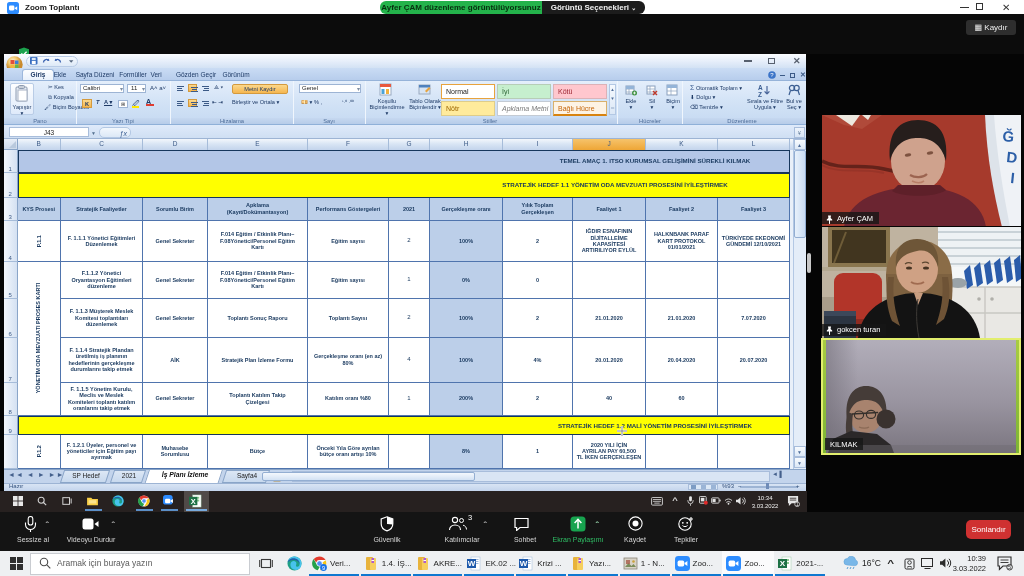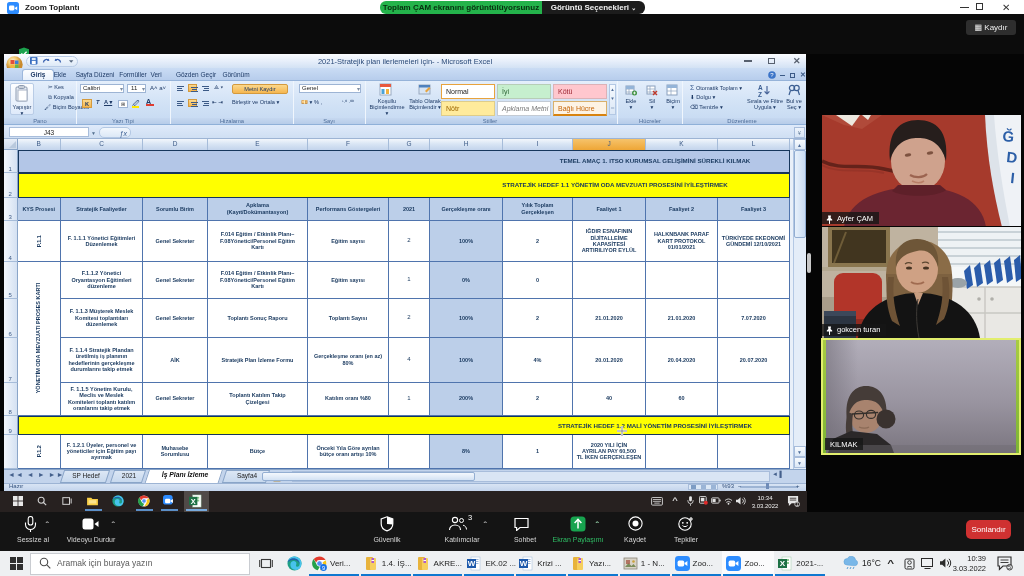--- a/index.html
+++ b/index.html
@@ -24,21 +24,21 @@
 </style></head><body>
 <div id="page">
 
 <div class="abs" style="left:0;top:0;width:1024px;height:14px;background:#fff;"></div>
 <svg class="abs" style="left:7px;top:1.5px" width="12" height="12" viewBox="0 0 12 12">
       <rect width="12" height="12" rx="2.6" fill="#2d8cff"></rect>
       <rect x="2" y="3.6" width="5.4" height="4.8" rx="1.3" fill="#fff"></rect>
       <path d="M7.8 6l2.4-1.7v4L7.8 6.6z" fill="#fff"></path>
     </svg>
 <div class="abs" style="left:25px;top:2.5px;font-size:8px;color:#1a1a1a;font-weight:bold;">Zoom Toplantı</div>
-<div class="abs" style="left:380px;top:0.5px;width:162px;height:13px;background:#24b34b;border-radius:6px 0 0 6px;color:#06300f;font-size:8px;font-weight:bold;text-align:center;line-height:13px;">Toplam ÇAM ekranını görüntülüyorsunuz</div>
+<div class="abs" style="left:380px;top:0.5px;width:162px;height:13px;background:#24b34b;border-radius:6px 0 0 6px;color:#06300f;font-size:8px;font-weight:bold;text-align:center;line-height:13px;">Ayfer ÇAM düzenleme görüntülüyorsunuz</div>
 <div class="abs" style="left:542px;top:0.5px;width:103px;height:13px;background:#1c1c1c;border-radius:0 6px 6px 0;color:#f2f2f2;font-size:8px;font-weight:bold;text-align:center;line-height:13px;">Görüntü Seçenekleri <span style="font-size:6px;">⌄</span></div>
 <div class="abs" style="left:960px;top:6.5px;width:9px;height:1.4px;background:#333;"></div>
 <div class="abs" style="left:976px;top:3px;width:7px;height:7px;border:1.2px solid #333;"></div>
 <div class="abs" style="left:1002px;top:2px;font-size:10px;color:#333;">✕</div>
 
 <div class="abs" style="left:0;top:14px;width:1024px;height:40px;background:#0c0c0c;"></div>
 
 <svg class="abs" style="left:18px;top:47px" width="12" height="13" viewBox="0 0 12 13">
       <path d="M6 .5l5 1.8v4.2c0 3.2-2.4 5.3-5 6-2.6-.7-5-2.8-5-6V2.3z" fill="#1ca24d"></path>
       <path d="M3.4 6.4l1.8 1.8 3.4-3.4" stroke="#fff" stroke-width="1.3" fill="none"></path>
@@ -67,21 +67,20 @@
 <svg class="abs" style="left:30px;top:57px" width="44" height="8" viewBox="0 0 44 8">
       <rect x="0" y="0" width="7.5" height="7.5" rx="1" fill="#3a6ec0"></rect>
       <rect x="1.8" y="0.8" width="3.9" height="2.4" fill="#dce8f5"></rect>
       <rect x="1.8" y="4" width="3.9" height="3" fill="#fff"></rect>
       <path d="M13.5 5.5a3 3 0 014.8-2.4" stroke="#3a62b0" stroke-width="1.3" fill="none"></path>
       <path d="M18.8 1.6l.5 2.4-2.4-.3z" fill="#3a62b0"></path>
       <path d="M30.5 5.5a3 3 0 00-4.8-2.4" stroke="#3a62b0" stroke-width="1.3" fill="none"></path>
       <path d="M25.2 1.6l-.5 2.4 2.4-.3z" fill="#3a62b0"></path>
       <path d="M39 3.2h4.4l-2.2 2.6z" fill="#55677f"></path>
     </svg>
-<div class="abs" style="left:240px;top:56.5px;width:330px;height:10px;font-size:7.5px;color:#2a4a78;text-align:center;">2021-Stratejik plan ilerlemeleri için-  -  Microsoft Excel</div>
 <div class="abs" style="left:744px;top:60px;width:8px;height:1.6px;background:#57606e;"></div>
 <div class="abs" style="left:768px;top:57.5px;width:6.5px;height:6.5px;border:1.3px solid #57606e;"></div>
 <div class="abs" style="left:793px;top:55.5px;font-size:9px;color:#57606e;font-weight:bold;">✕</div>
 
 <div class="abs" style="left:4px;top:68px;width:802px;height:12px;background:linear-gradient(#cadcf4,#b7cdec);"></div>
 <div class="abs" style="left:22px;top:68.5px;width:32px;height:11.5px;background:linear-gradient(#fdfeff,#e9f1fb);border:1px solid #9db8dc;border-bottom:none;border-radius:3px 3px 0 0;"></div>
 <div class="rtab" style="left:38px;font-weight:bold;">Giriş</div>
 <div class="rtab" style="left:60px;">Ekle</div>
 <div class="rtab" style="left:95px;">Sayfa Düzeni</div>
 <div class="rtab" style="left:133px;">Formüller</div>

